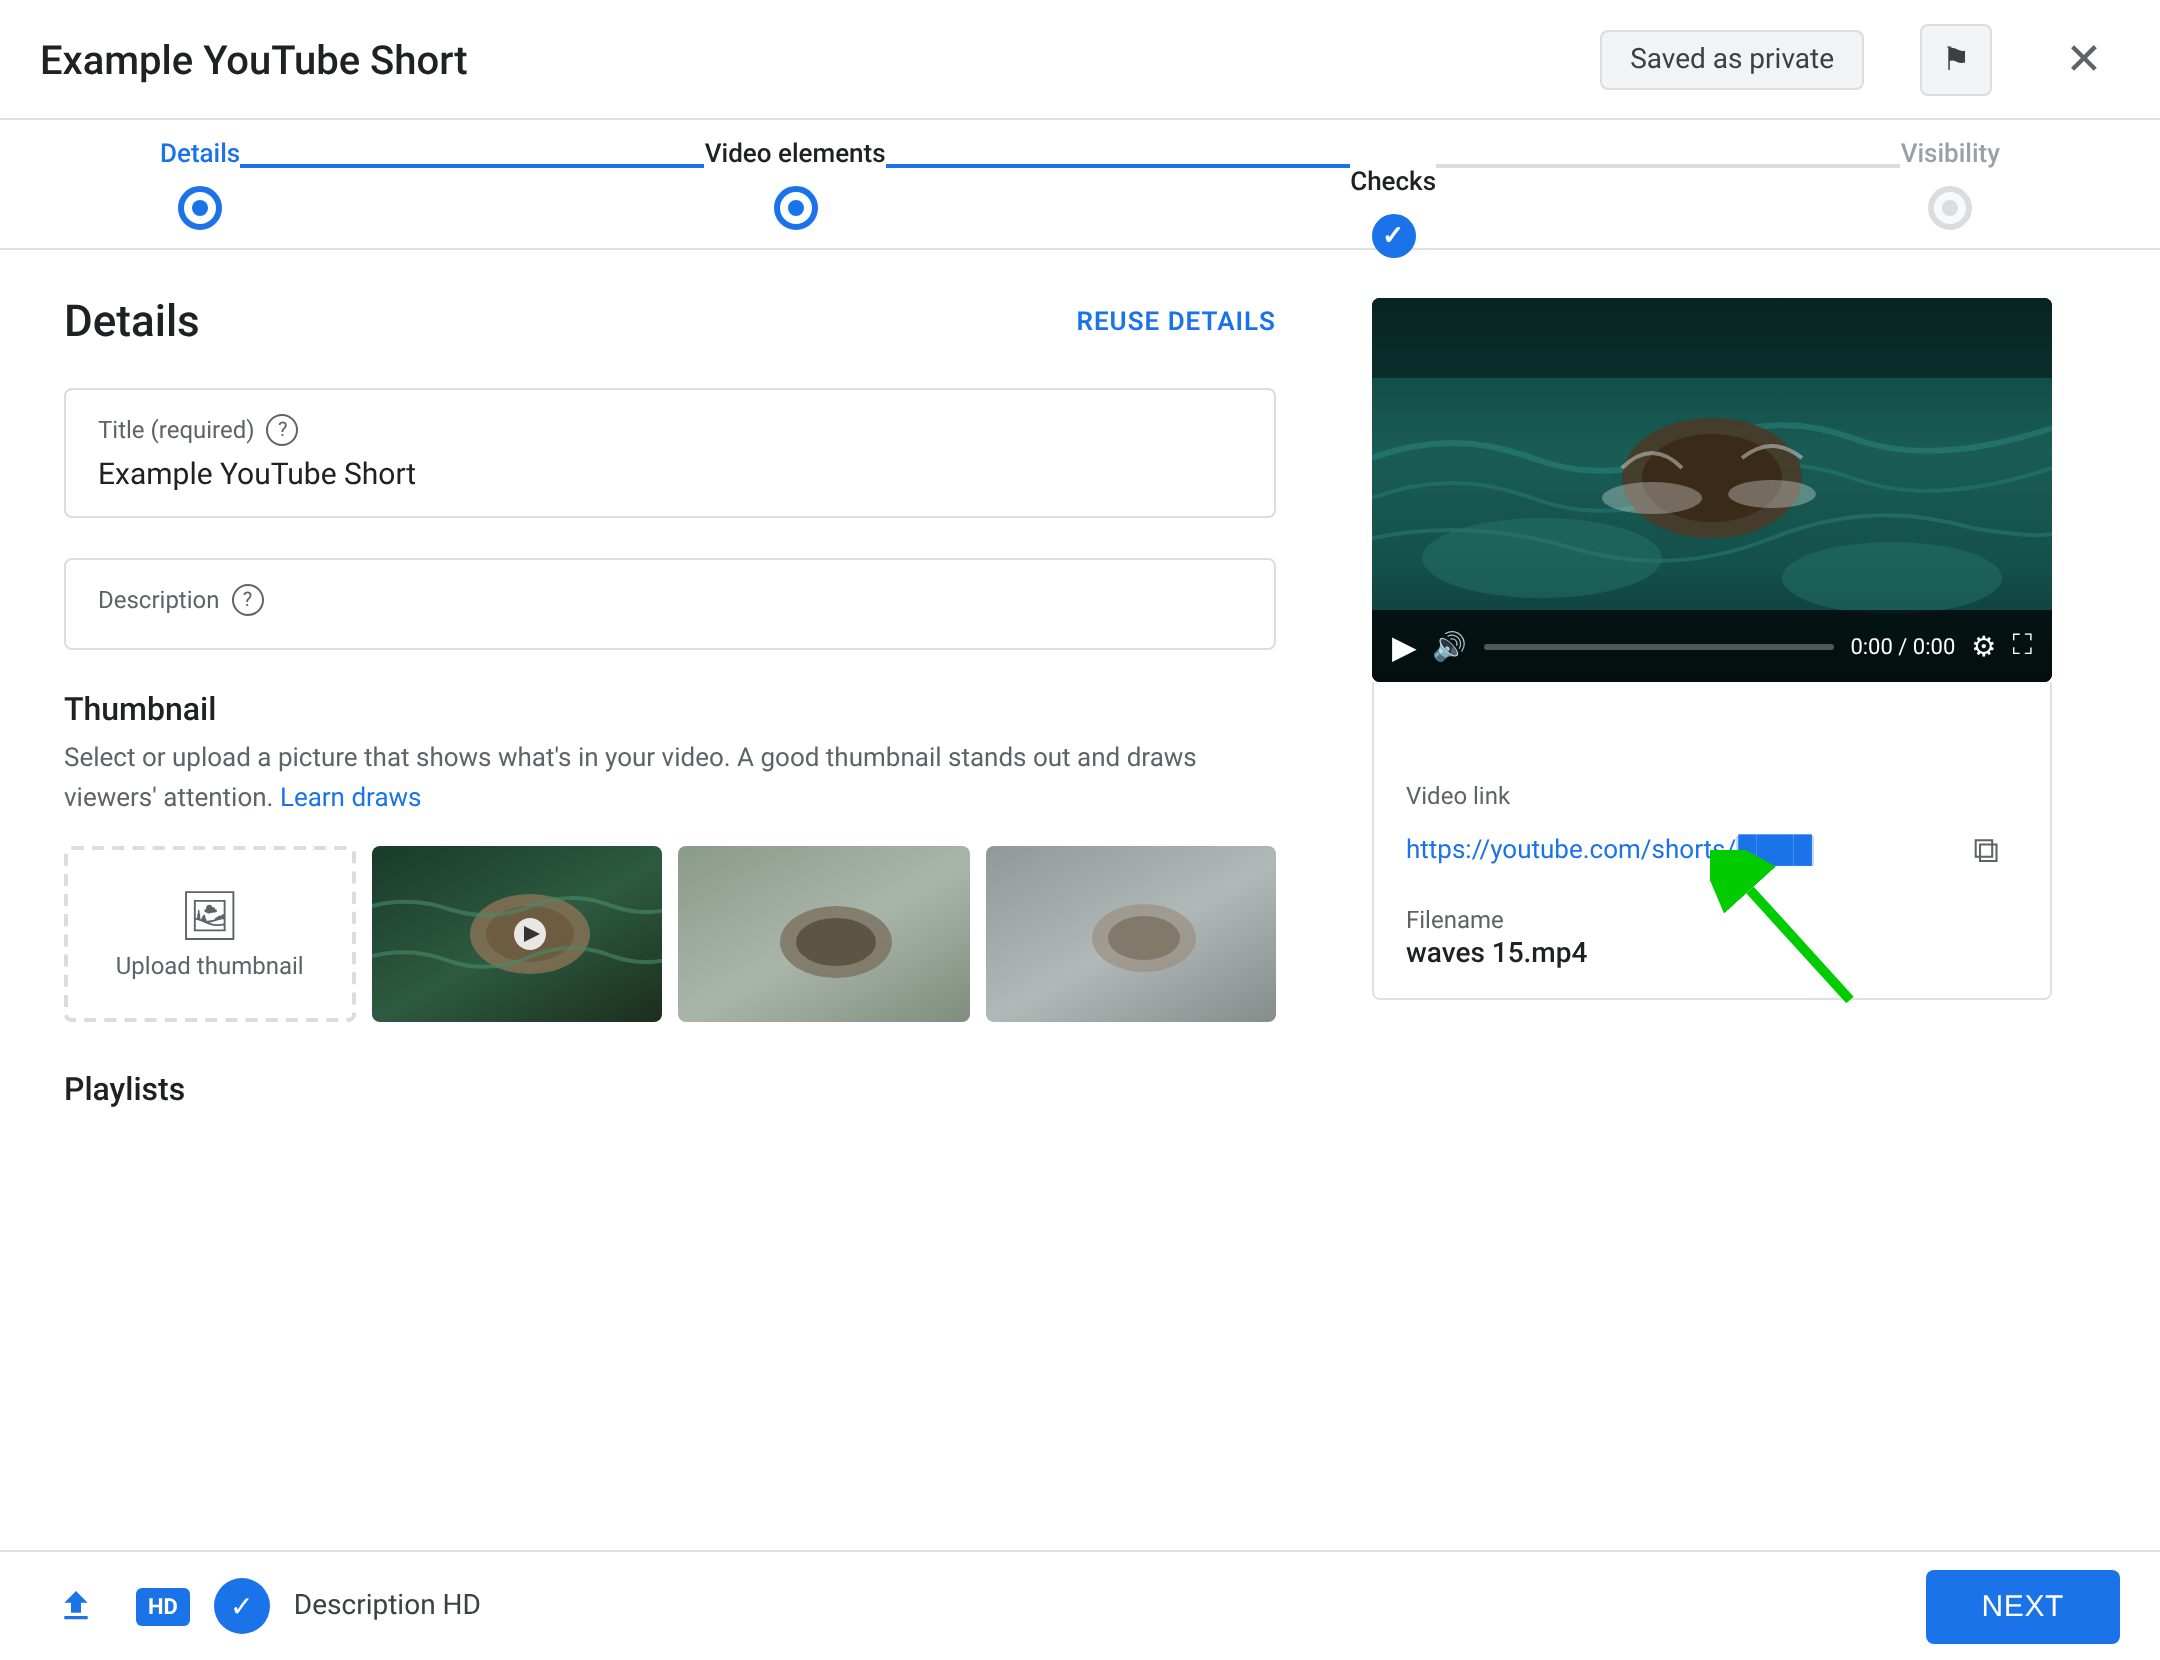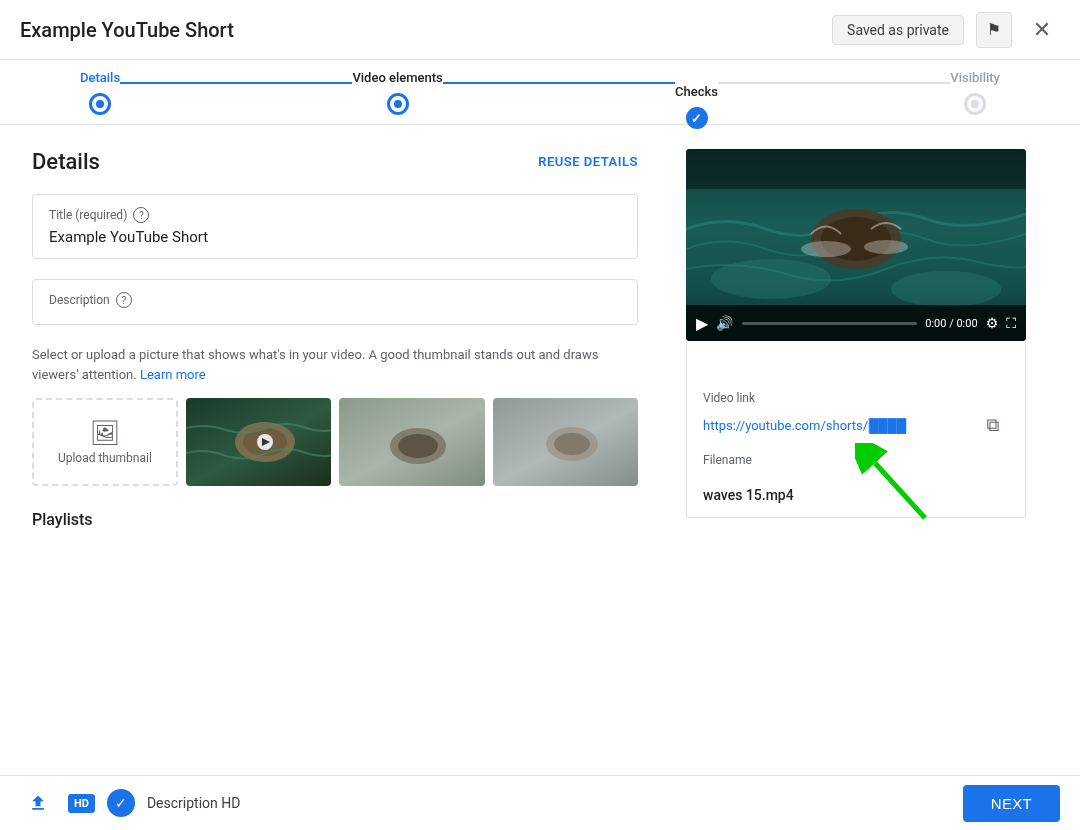--- a/index.html
+++ b/index.html
@@ -22,21 +22,21 @@
       height: 60px;
     }
     .header-title {
       font-size: 20px;
       font-weight: 500;
       color: #202124;
     }
     .header-right {
       display: flex;
       align-items: center;
-      gap: 12px;
+      gap: 28px;
     }
     .saved-badge {
       background: #f1f3f4;
       border: 1px solid #dadce0;
       border-radius: 4px;
       padding: 6px 14px;
       font-size: 14px;
       color: #3c4043;
     }
     .feedback-btn {
@@ -442,23 +442,24 @@
     <div class="field-group">
       <div class="field-box">
         <div class="field-label-row">
           <span class="field-label">Description</span>
           <div class="help-icon">?</div>
         </div>
       </div>
     </div>
 
     <div class="thumbnail-section">
+      <div class="thumbnail-title">Thumbnail</div>
       <div class="thumbnail-desc">
         Select or upload a picture that shows what's in your video. A good thumbnail stands out and draws viewers' attention.
-        <a href="#">Learn more</a>
+        <a href="#">Learn draws</a>
       </div>
       <div class="thumbnail-grid">
 
         <div class="thumb-upload">
           <span class="thumb-upload-icon">🖼</span>
           <span class="thumb-upload-label">Upload thumbnail</span>
         </div>
 
         <div class="thumb-img">
           <svg width="158" height="88" viewBox="0 0 158 88" xmlns="http://www.w3.org/2000/svg">
@@ -565,21 +566,21 @@
     <div style="background:#fff;border:1px solid #e0e0e0;border-top:none;padding:14px 16px;border-radius:0 0 4px 4px;position:relative;">
       <div style="font-size:12px;color:#5f6368;margin-bottom:4px;margin-top:36px;">Video link</div>
       <div class="video-link-row">
         <span style="font-size:13px;color:#1a73e8;">
           https://youtube.com/shorts/<span style="background:#c6dafc;padding:0 1px;">████</span>
         </span>
         <div class="copy-btn">
           <span>⧉</span>
         </div>
       </div>
-      <div style="font-size:12px;color:#5f6368;margin-top:12px;margin-bottom:20px;">Filename</div>
+      <div style="font-size:12px;color:#5f6368;margin-top:12px;margin-bottom:2px;">Filename</div>
       <div style="font-size:14px;color:#202124;font-weight:500;">waves 15.mp4</div>
 
       <div style="position:absolute;bottom:-10px;right:90px;pointer-events:none;">
         <svg width="80" height="80" viewBox="0 0 80 80" xmlns="http://www.w3.org/2000/svg">
           <defs>
             <marker id="arrowhead" markerWidth="10" markerHeight="7" refX="0" refY="3.5" orient="auto">
               <polygon points="0 0, 10 3.5, 0 7" fill="#00cc00"></polygon>
             </marker>
           </defs>
 

